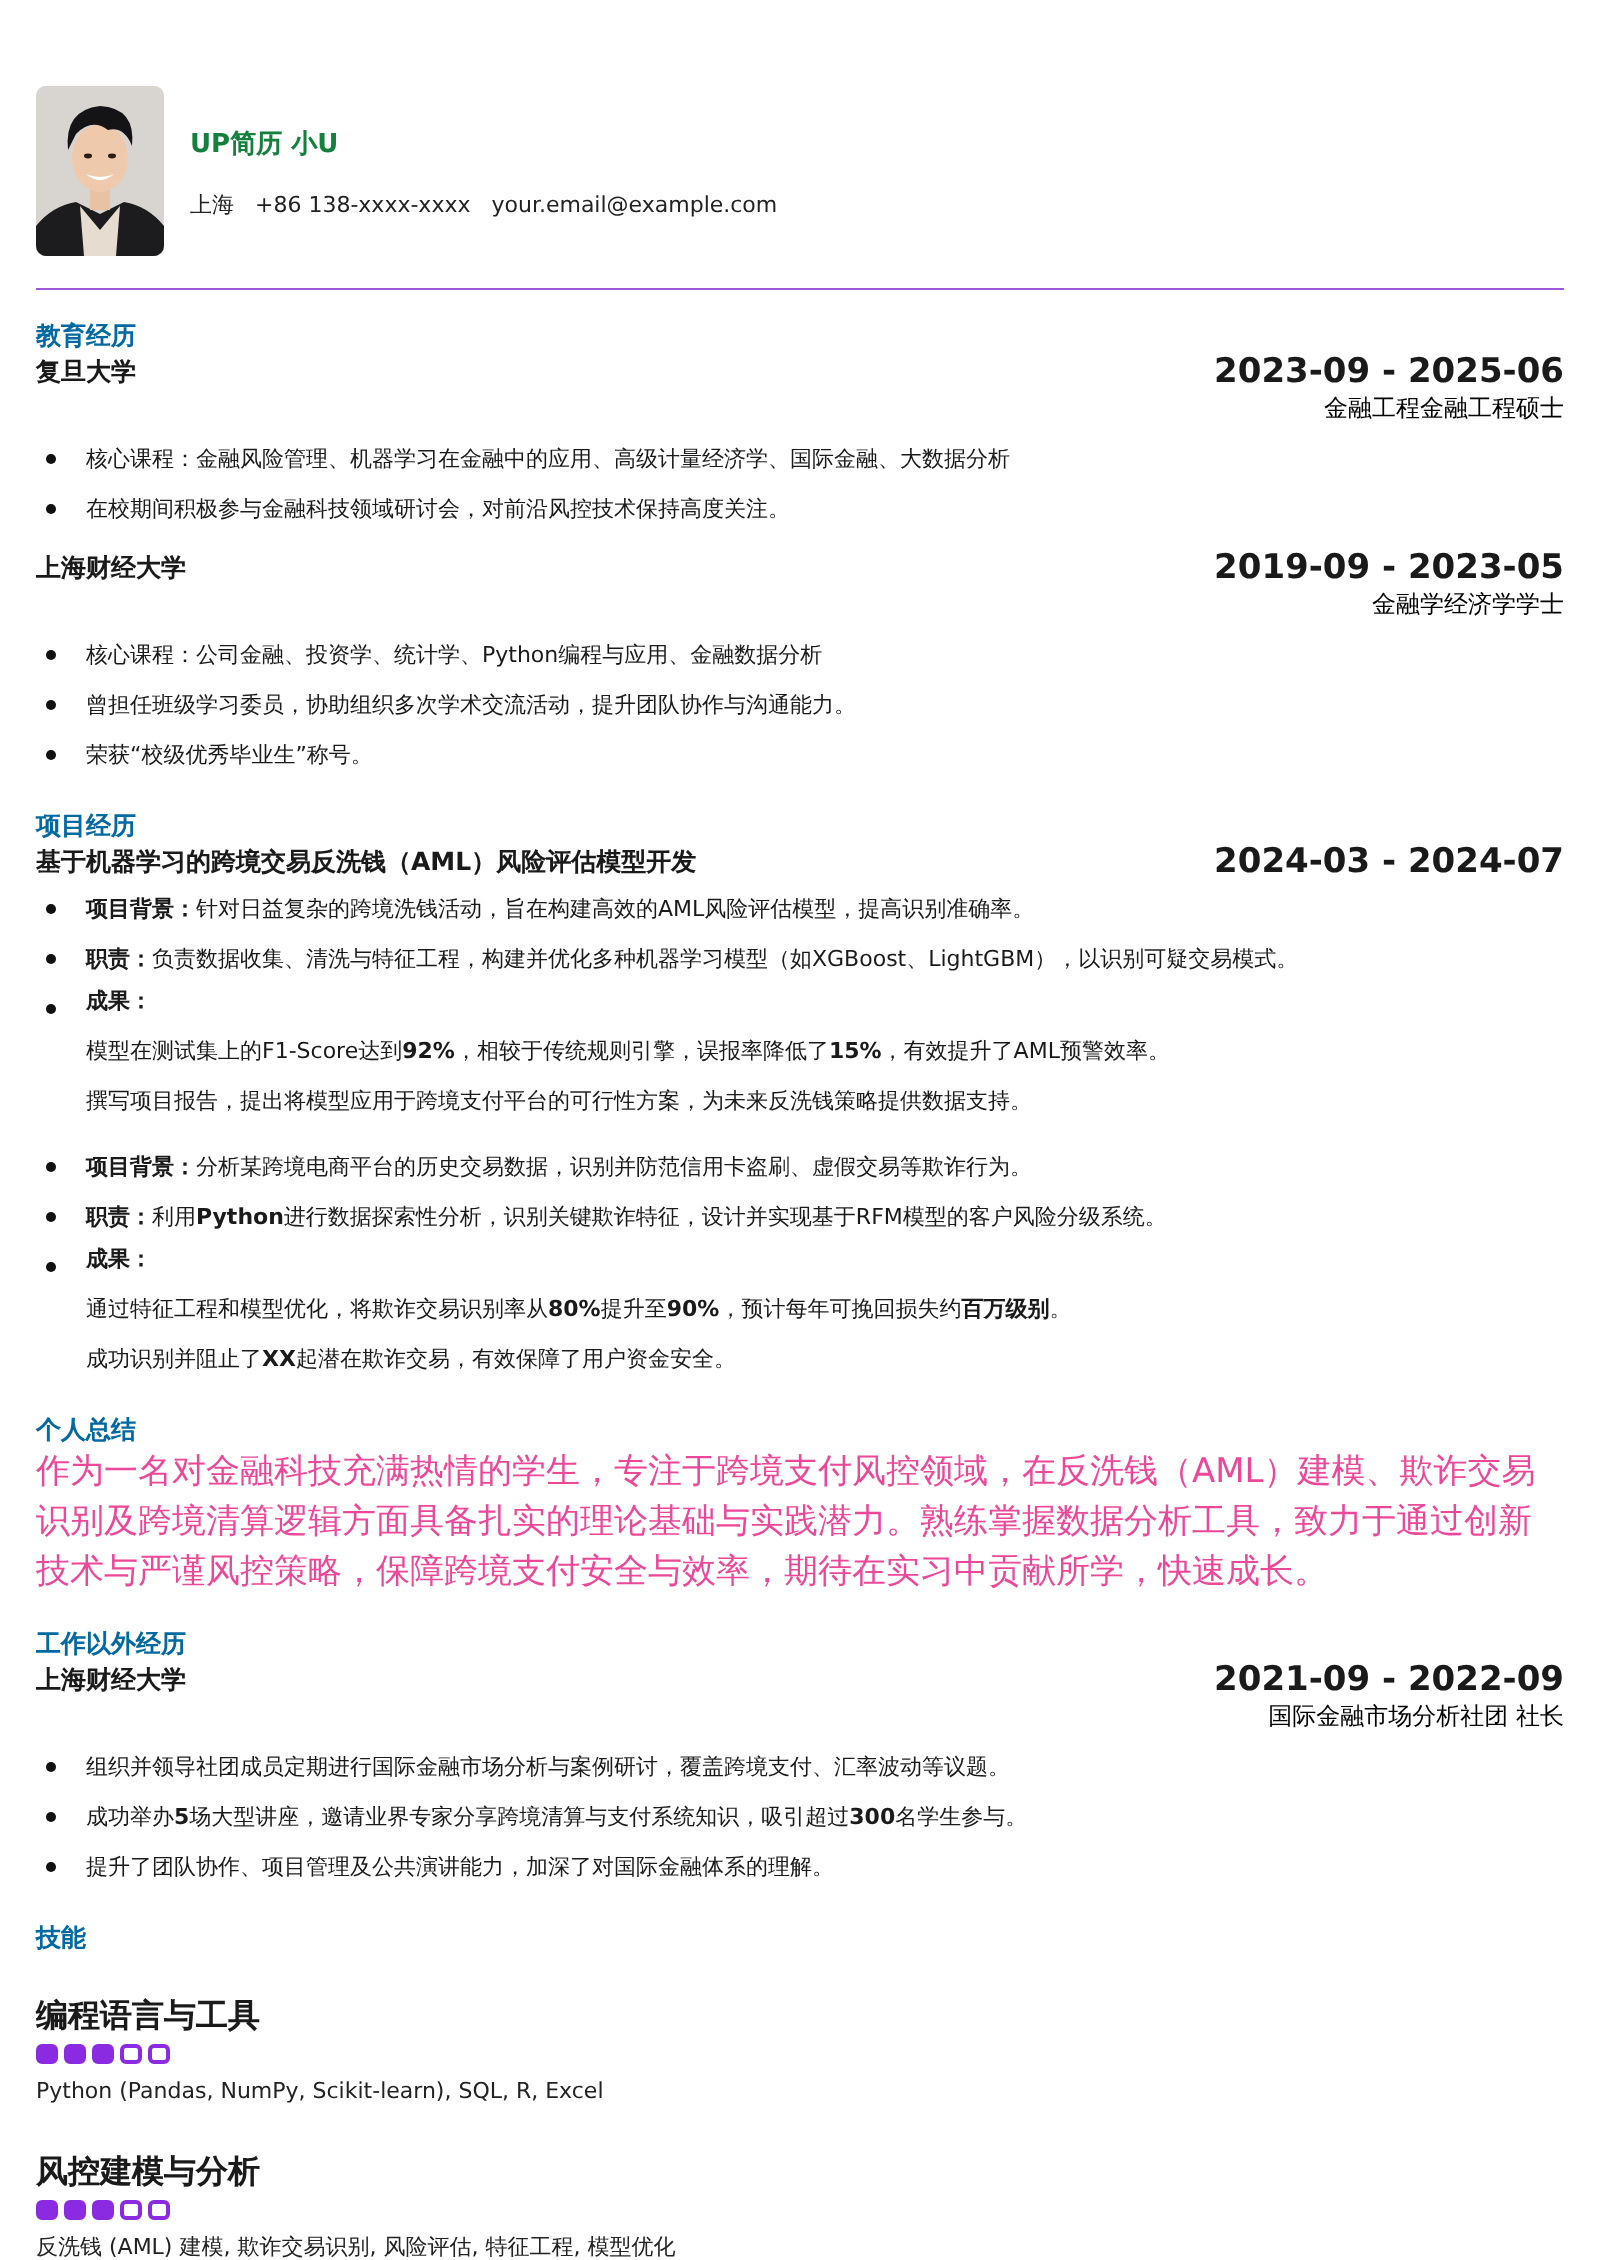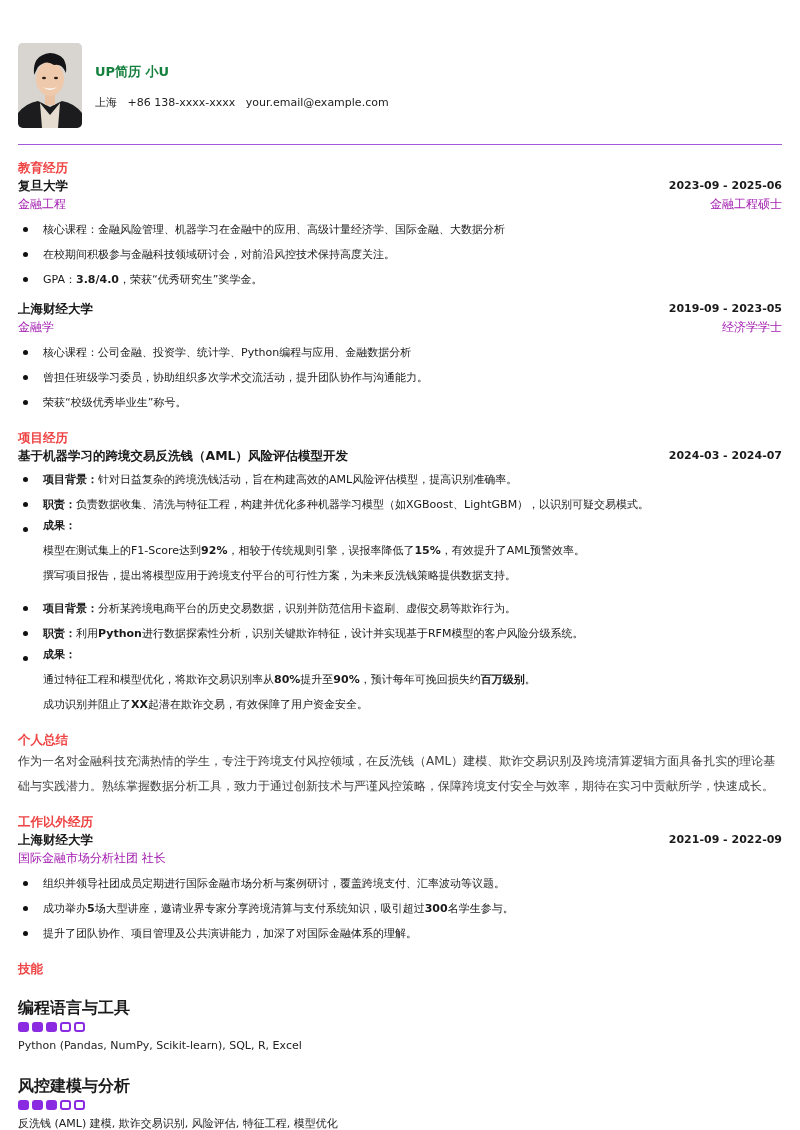--- a/index.html
+++ b/index.html
@@ -6,34 +6,34 @@
   html, body { width: 800px; height: 1130px; overflow: hidden; background: #ffffff; }
   body { font-family: "DejaVu Sans", "Liberation Sans", sans-serif; color: #1a1a1a; font-size: 12.5px; position: relative; }
   .page { position: absolute; left: 18px; top: 0; width: 764px; }
 
   .header { position: relative; height: 145px; border-bottom: 1px solid #a259d9; }
   .photo { position: absolute; left: 0; top: 43px; width: 64px; height: 85px; border-radius: 5px; overflow: hidden; background: #d9d6d2; }
   .name { position: absolute; left: 77px; top: 63px; font-size: 13px; font-weight: 700; color: #15803d; }
   .contact { position: absolute; left: 77px; top: 95px; font-size: 11px; color: #222; white-space: nowrap; }
   .contact span { margin-right: 7px; }
 
-  .section-title { color: #ef4444; font-size: 12.5px; font-weight: 600; margin-top: 14px; height: 18px; line-height: 18px; }
+  .section-title { color: #0369a1; font-size: 12.5px; font-weight: 600; margin-top: 14px; height: 18px; line-height: 18px; }
   .entry { margin-top: 0; }
   .entry-head { display: flex; justify-content: space-between; height: 18px; line-height: 18px; gap: 48px; }
   .entry-title { font-weight: 700; font-size: 12.5px; }
-  .entry-date { font-weight: 700; font-size: 11px; }
-  .entry-sub { display: flex; justify-content: space-between; height: 18px; line-height: 18px; font-size: 12px; color: #a21caf; }
+  .entry-date { font-weight: 700; font-size: 17px; }
+  .entry-sub { display: flex; justify-content: flex-end; height: 18px; line-height: 18px; font-size: 12px; color: #000000; }
   ul.bullets { list-style: none; margin-top: 4px; }
   ul.bullets li { position: relative; padding-left: 25px; line-height: 25px; font-size: 11px; }
   ul.bullets li::before { content: ""; position: absolute; left: 5px; top: 10px; width: 5px; height: 5px; border-radius: 50%; background: #111; }
   .sub-lines div { line-height: 25px; }
   .sub-lines div:first-child { line-height: 18px; margin-bottom: 3px; }
   b { font-weight: 700; }
   .entry + .entry { margin-top: 8px; }
-  .summary { font-size: 12px; line-height: 25px; color: #404040; }
+  .summary { font-size: 17px; line-height: 25px; color: #ec4899; }
   .skill-name { font-weight: 700; font-size: 16px; height: 20px; line-height: 20px; margin-top: 20px; }
   .dots { display: flex; gap: 3.5px; height: 18px; align-items: center; }
   .dot { width: 10.5px; height: 10.5px; border-radius: 3px; border: 2px solid #8a2be2; background: #8a2be2; }
   .dot.empty { background: #fff; }
   .skill-desc { font-size: 11px; line-height: 20px; color: #222; }
 </style>
 </head>
 <body>
 
 <div class="page">
@@ -68,21 +68,20 @@
         <span class="entry-title">复旦大学</span>
         <span class="entry-date">2023-09 - 2025-06</span>
       </div>
       <div class="entry-sub">
         <span>金融工程</span>
         <span>金融工程硕士</span>
       </div>
       <ul class="bullets">
         <li>核心课程：金融风险管理、机器学习在金融中的应用、高级计量经济学、国际金融、大数据分析</li>
         <li>在校期间积极参与金融科技领域研讨会，对前沿风控技术保持高度关注。</li>
-        <li><span>GPA：</span><b>3.8/4.0</b><span>，荣获“优秀研究生”奖学金。</span></li>
       </ul>
     </div>
 
     <div class="entry">
       <div class="entry-head">
         <span class="entry-title">上海财经大学</span>
         <span class="entry-date">2019-09 - 2023-05</span>
       </div>
       <div class="entry-sub">
         <span>金融学</span>

